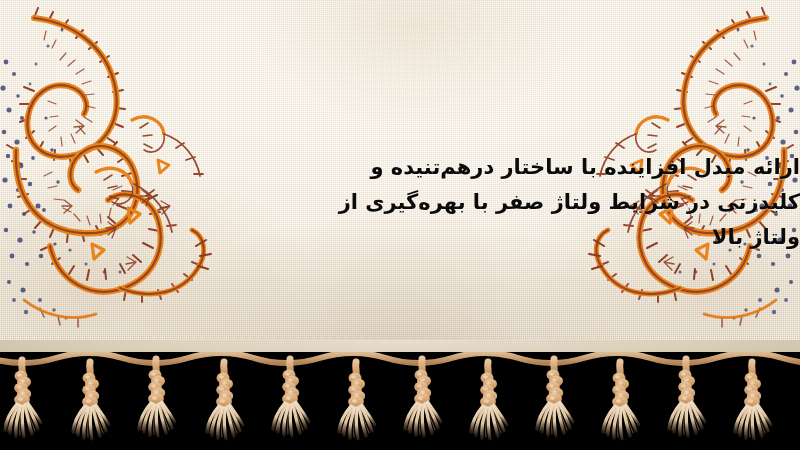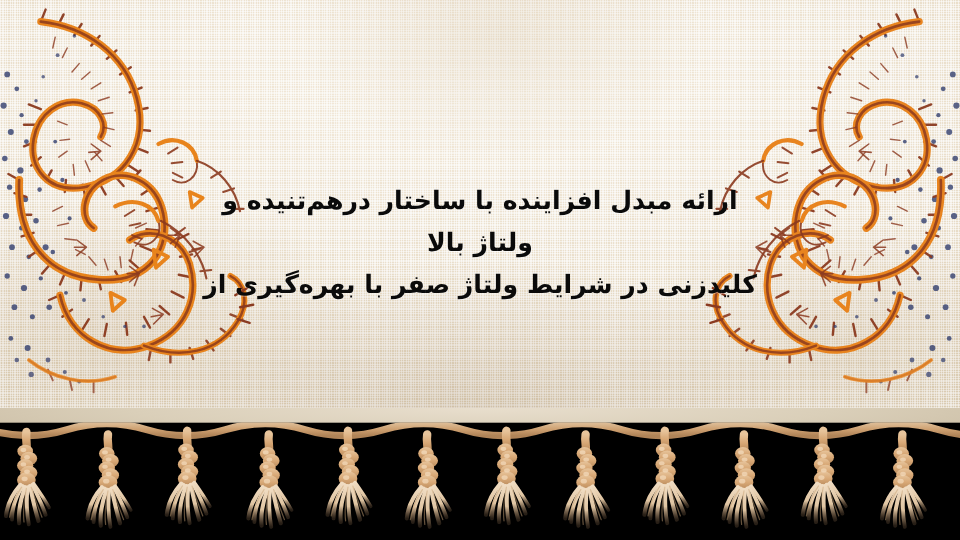--- a/index.html
+++ b/index.html
@@ -50,21 +50,21 @@
   .ornament.right{right:0;transform:scaleX(-1);}
   .ornament svg{display:block;width:100%;height:100%;}
 
   
   .fringe{position:absolute;left:0;top:352px;width:800px;height:98px;}
   .fringe svg{display:block;width:100%;height:100%;}
 
   
   .caption{
     position:absolute;left:0;top:150px;width:800px;
-    text-align:center;direction:rtl;
+    direction:rtl;
     color:#0a0a0a;
     font-size:21px;line-height:35px;font-weight:700;
     letter-spacing:0;
     text-shadow:0 1px 0 rgba(255,255,255,.35);
   }
   .caption .ln{display:block;white-space:nowrap;}
 </style>
 </head>
 <body>
 
@@ -423,22 +423,22 @@
         <path d="M24 300 C44 316 72 322 96 314" stroke="#e8841f" stroke-width="3" fill="none" stroke-linecap="round" opacity=".8"></path>
       </g>
     </svg>
   </div>
 
   <div class="cloth-edge"></div>
   <div class="cloth-edge-shadow"></div>
 
   <div class="caption">
     <span class="ln">ارائه مبدل افزاینده با ساختار درهم‌تنیده و</span>
+    <span class="ln">کلیدزنی در شرایط ولتاژ صفر با بهره‌گیری از</span>
     <span class="ln">ولتاژ بالا</span>
-    <span class="ln">کلیدزنی در شرایط ولتاژ صفر با بهره‌گیری از</span>
   </div>
 
   <div class="fringe">
     <svg viewBox="0 0 800 98" xmlns="http://www.w3.org/2000/svg">
       <defs>
         <linearGradient id="cord" x1="0" y1="0" x2="0" y2="1">
           <stop offset="0%" stop-color="#e7c49b"></stop>
           <stop offset="50%" stop-color="#d8a876"></stop>
           <stop offset="100%" stop-color="#b88a5c"></stop>
         </linearGradient>

